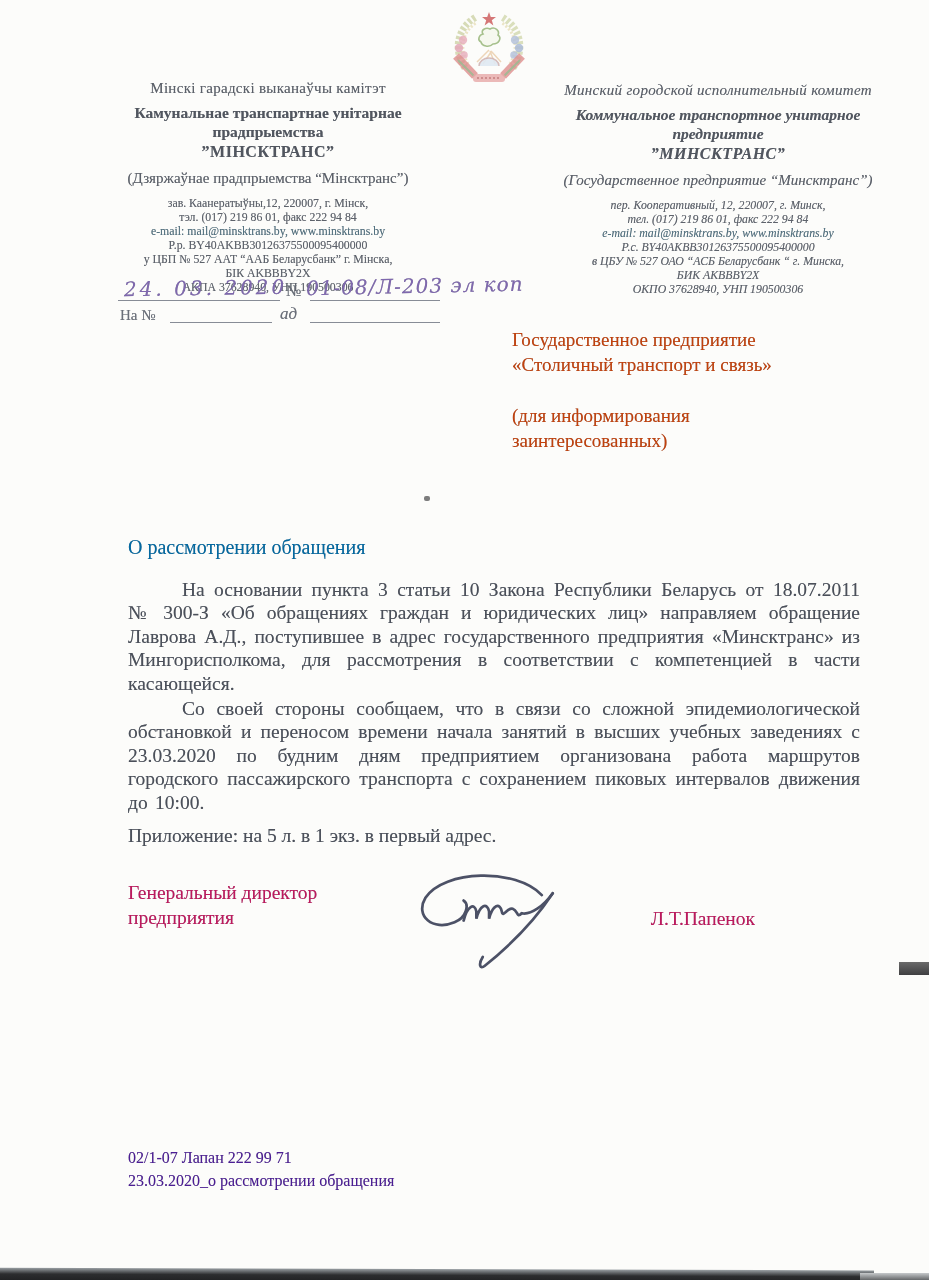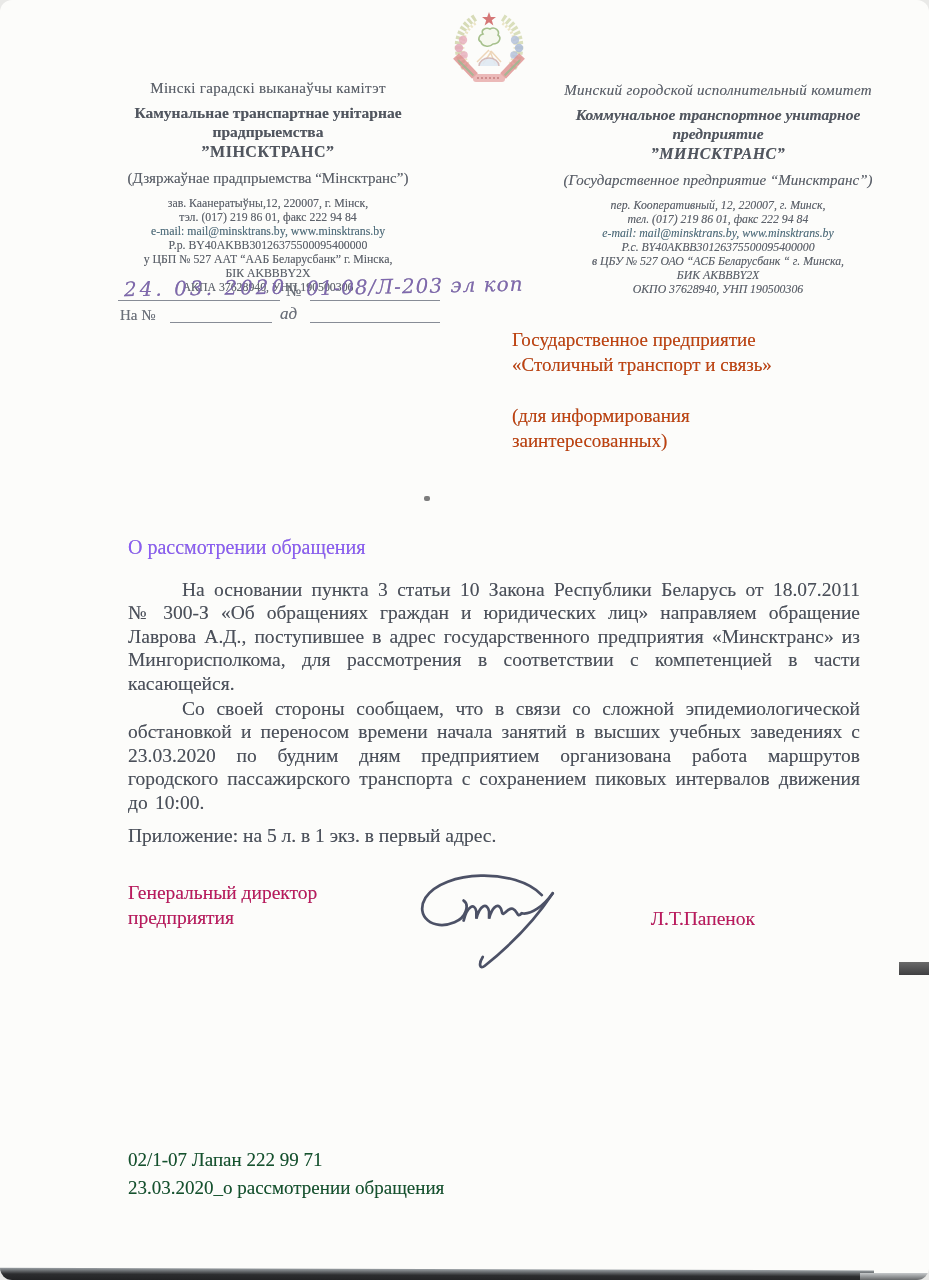--- a/index.html
+++ b/index.html
@@ -1,21 +1,21 @@
 <!DOCTYPE html>
 <html><head>
 <meta charset="utf-8">
 <style>
   html,body{margin:0;padding:0;background:#e9e9e7;}
   .page{
     position:relative;width:929px;height:1280px;margin:0 auto;
     background:#fcfcfa;overflow:hidden;
     font-family:"Liberation Serif", serif;color:#4d525c;
   }
-  .doc-text{text-shadow:0 0 .5px rgba(90,95,105,.5);border-radius:12px;}
+  .doc-text{text-shadow:0 0 .5px rgba(90,95,105,.5);}
   
   .hdr{position:absolute;top:80px;width:420px;text-align:center;}
   .hdr-left{left:58px;}
   .hdr-right{left:508px;top:82px;font-style:italic;}
   .hdr .committee{font-size:15px;letter-spacing:.3px;color:#5b6069;}
   .hdr .org{font-weight:bold;font-size:15.5px;margin-top:6px;line-height:1.25;color:#51565f;}
   .hdr .org-name{font-weight:bold;font-size:16px;letter-spacing:.5px;line-height:1.3;color:#51565f;}
   .hdr .sub{font-size:15px;margin-top:7px;color:#5b6069;}
   .hdr .addr{font-size:11.8px;line-height:1.2;margin-top:9px;color:#5d626b;}
   .hdr .addr .mail{color:#50707f;}
@@ -30,31 +30,31 @@
   .no-sym{position:absolute;left:168px;top:6px;}
   .u2{position:absolute;left:192px;top:24px;width:130px;border-bottom:1.4px solid #878c96;}
   .na-label{position:absolute;left:2px;top:31px;font-size:15px;}
   .u3{position:absolute;left:52px;top:46px;width:102px;border-bottom:1.4px solid #878c96;}
   .ad-label{position:absolute;left:162px;top:28px;font-size:17px;font-style:italic;}
   .u4{position:absolute;left:192px;top:46px;width:130px;border-bottom:1.4px solid #878c96;}
   
   .recipient{position:absolute;left:512px;top:327px;width:380px;font-size:19px;line-height:1.32;color:#c2410c;}
   .recipient .gap{height:26px;}
   
-  .subject{position:absolute;left:128px;top:536px;font-size:20px;color:#8b5cf6;}
+  .subject{position:absolute;left:128px;top:536px;font-size:20px;color:#0369a1;}
   .body-block{position:absolute;left:128px;top:578px;width:732px;font-size:19.5px;line-height:1.2;}
   .body-block p{margin:0 0 2px 0;text-indent:54px;text-align:justify;text-align-last:left;word-spacing:2.5px;color:#4b505a;}
   .attachment{margin-top:10px;font-size:19.5px;color:#4b505a;}
   
   .sig-row{position:absolute;left:128px;top:880px;width:732px;font-size:19.5px;color:#be185d;}
   .sig-pos{line-height:1.3;}
   .sig-name{position:absolute;right:105px;top:28px;}
   .autograph{position:absolute;left:252px;top:-24px;width:200px;height:120px;}
   
-  .footer{position:absolute;left:128px;top:1146px;font-size:19px;line-height:1.45;color:#14532d;}
+  .footer{position:absolute;left:128px;top:1146px;font-size:16px;line-height:1.45;color:#4c1d95;}
   
   .dot{position:absolute;left:424px;top:496px;width:6px;height:5px;background:#7d7d7d;border-radius:2px;}
   .edge-bar{position:absolute;left:899px;top:962px;width:30px;height:13px;background:linear-gradient(#6a6a6a,#3f3f41);}
   .bottom-strip{position:absolute;left:-6px;bottom:-3px;width:880px;height:14px;background:linear-gradient(#9aa0a4,#2c2d2f 45%,#1f2022);transform:rotate(.18deg);}
   .bottom-strip2{position:absolute;left:860px;bottom:-2px;width:75px;height:9px;background:linear-gradient(#c6c9cb,#4a4c4e);}
 </style>
 </head>
 <body>
 
 <div class="page doc-text">

